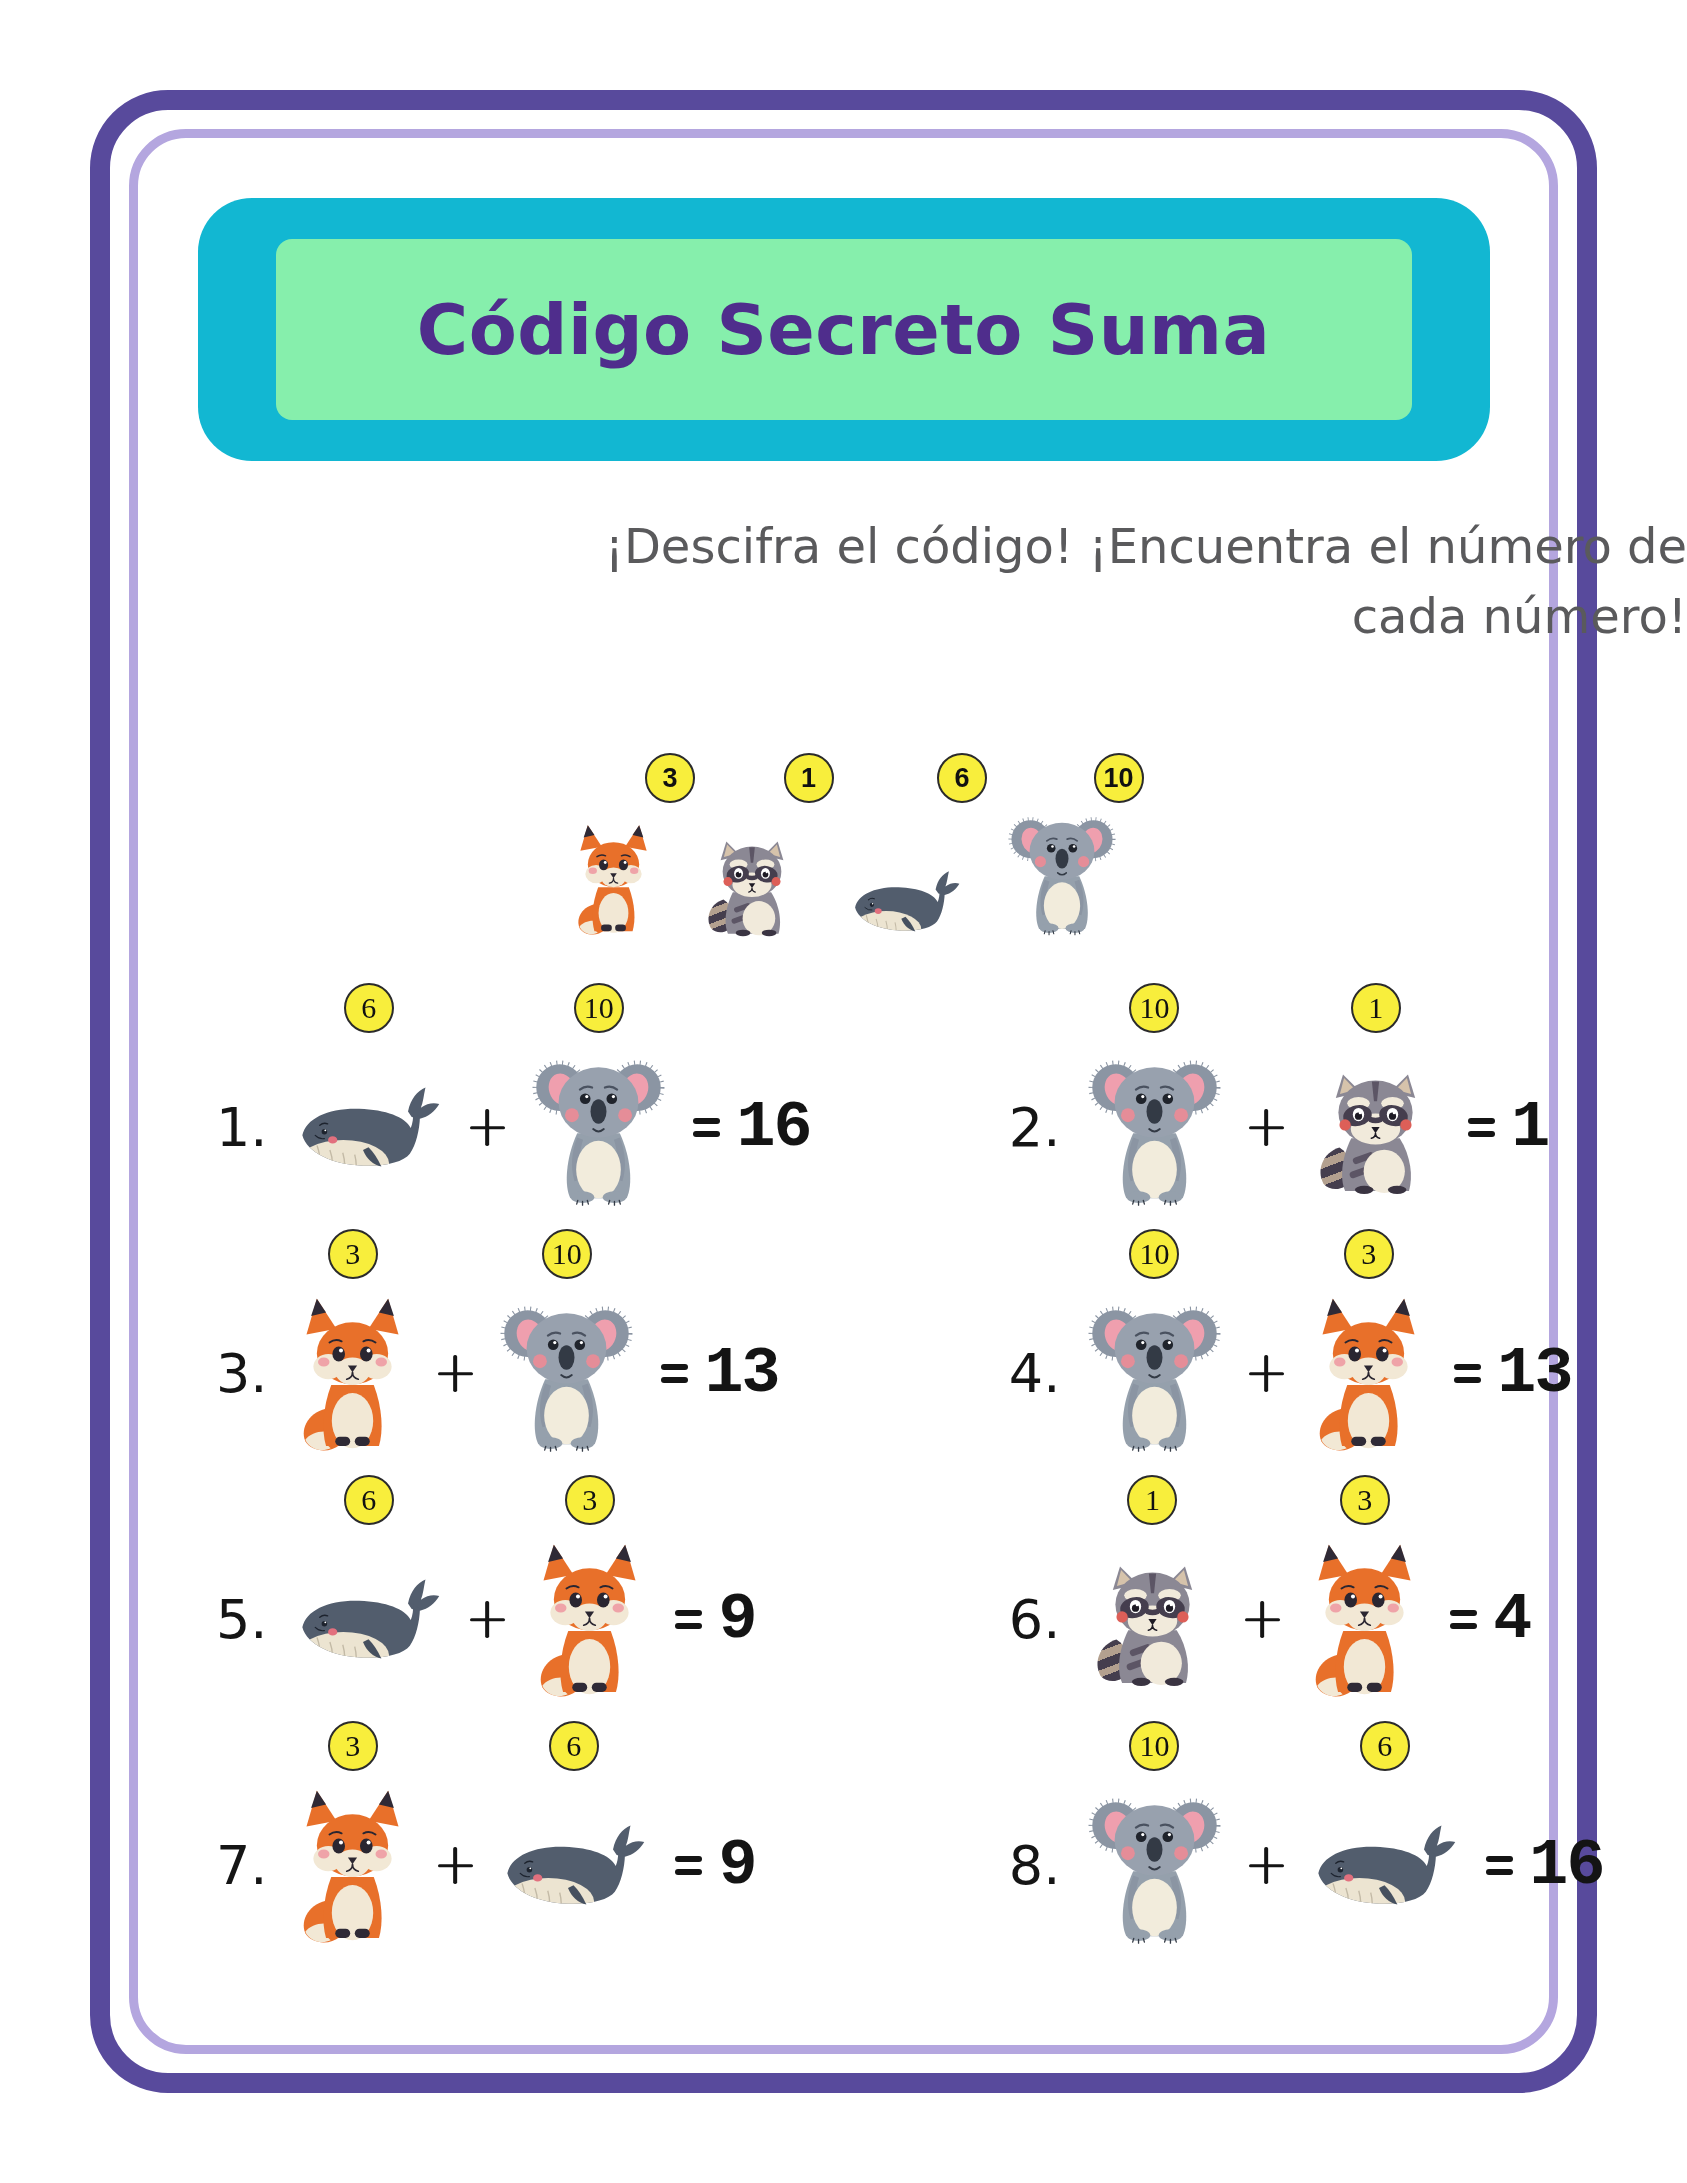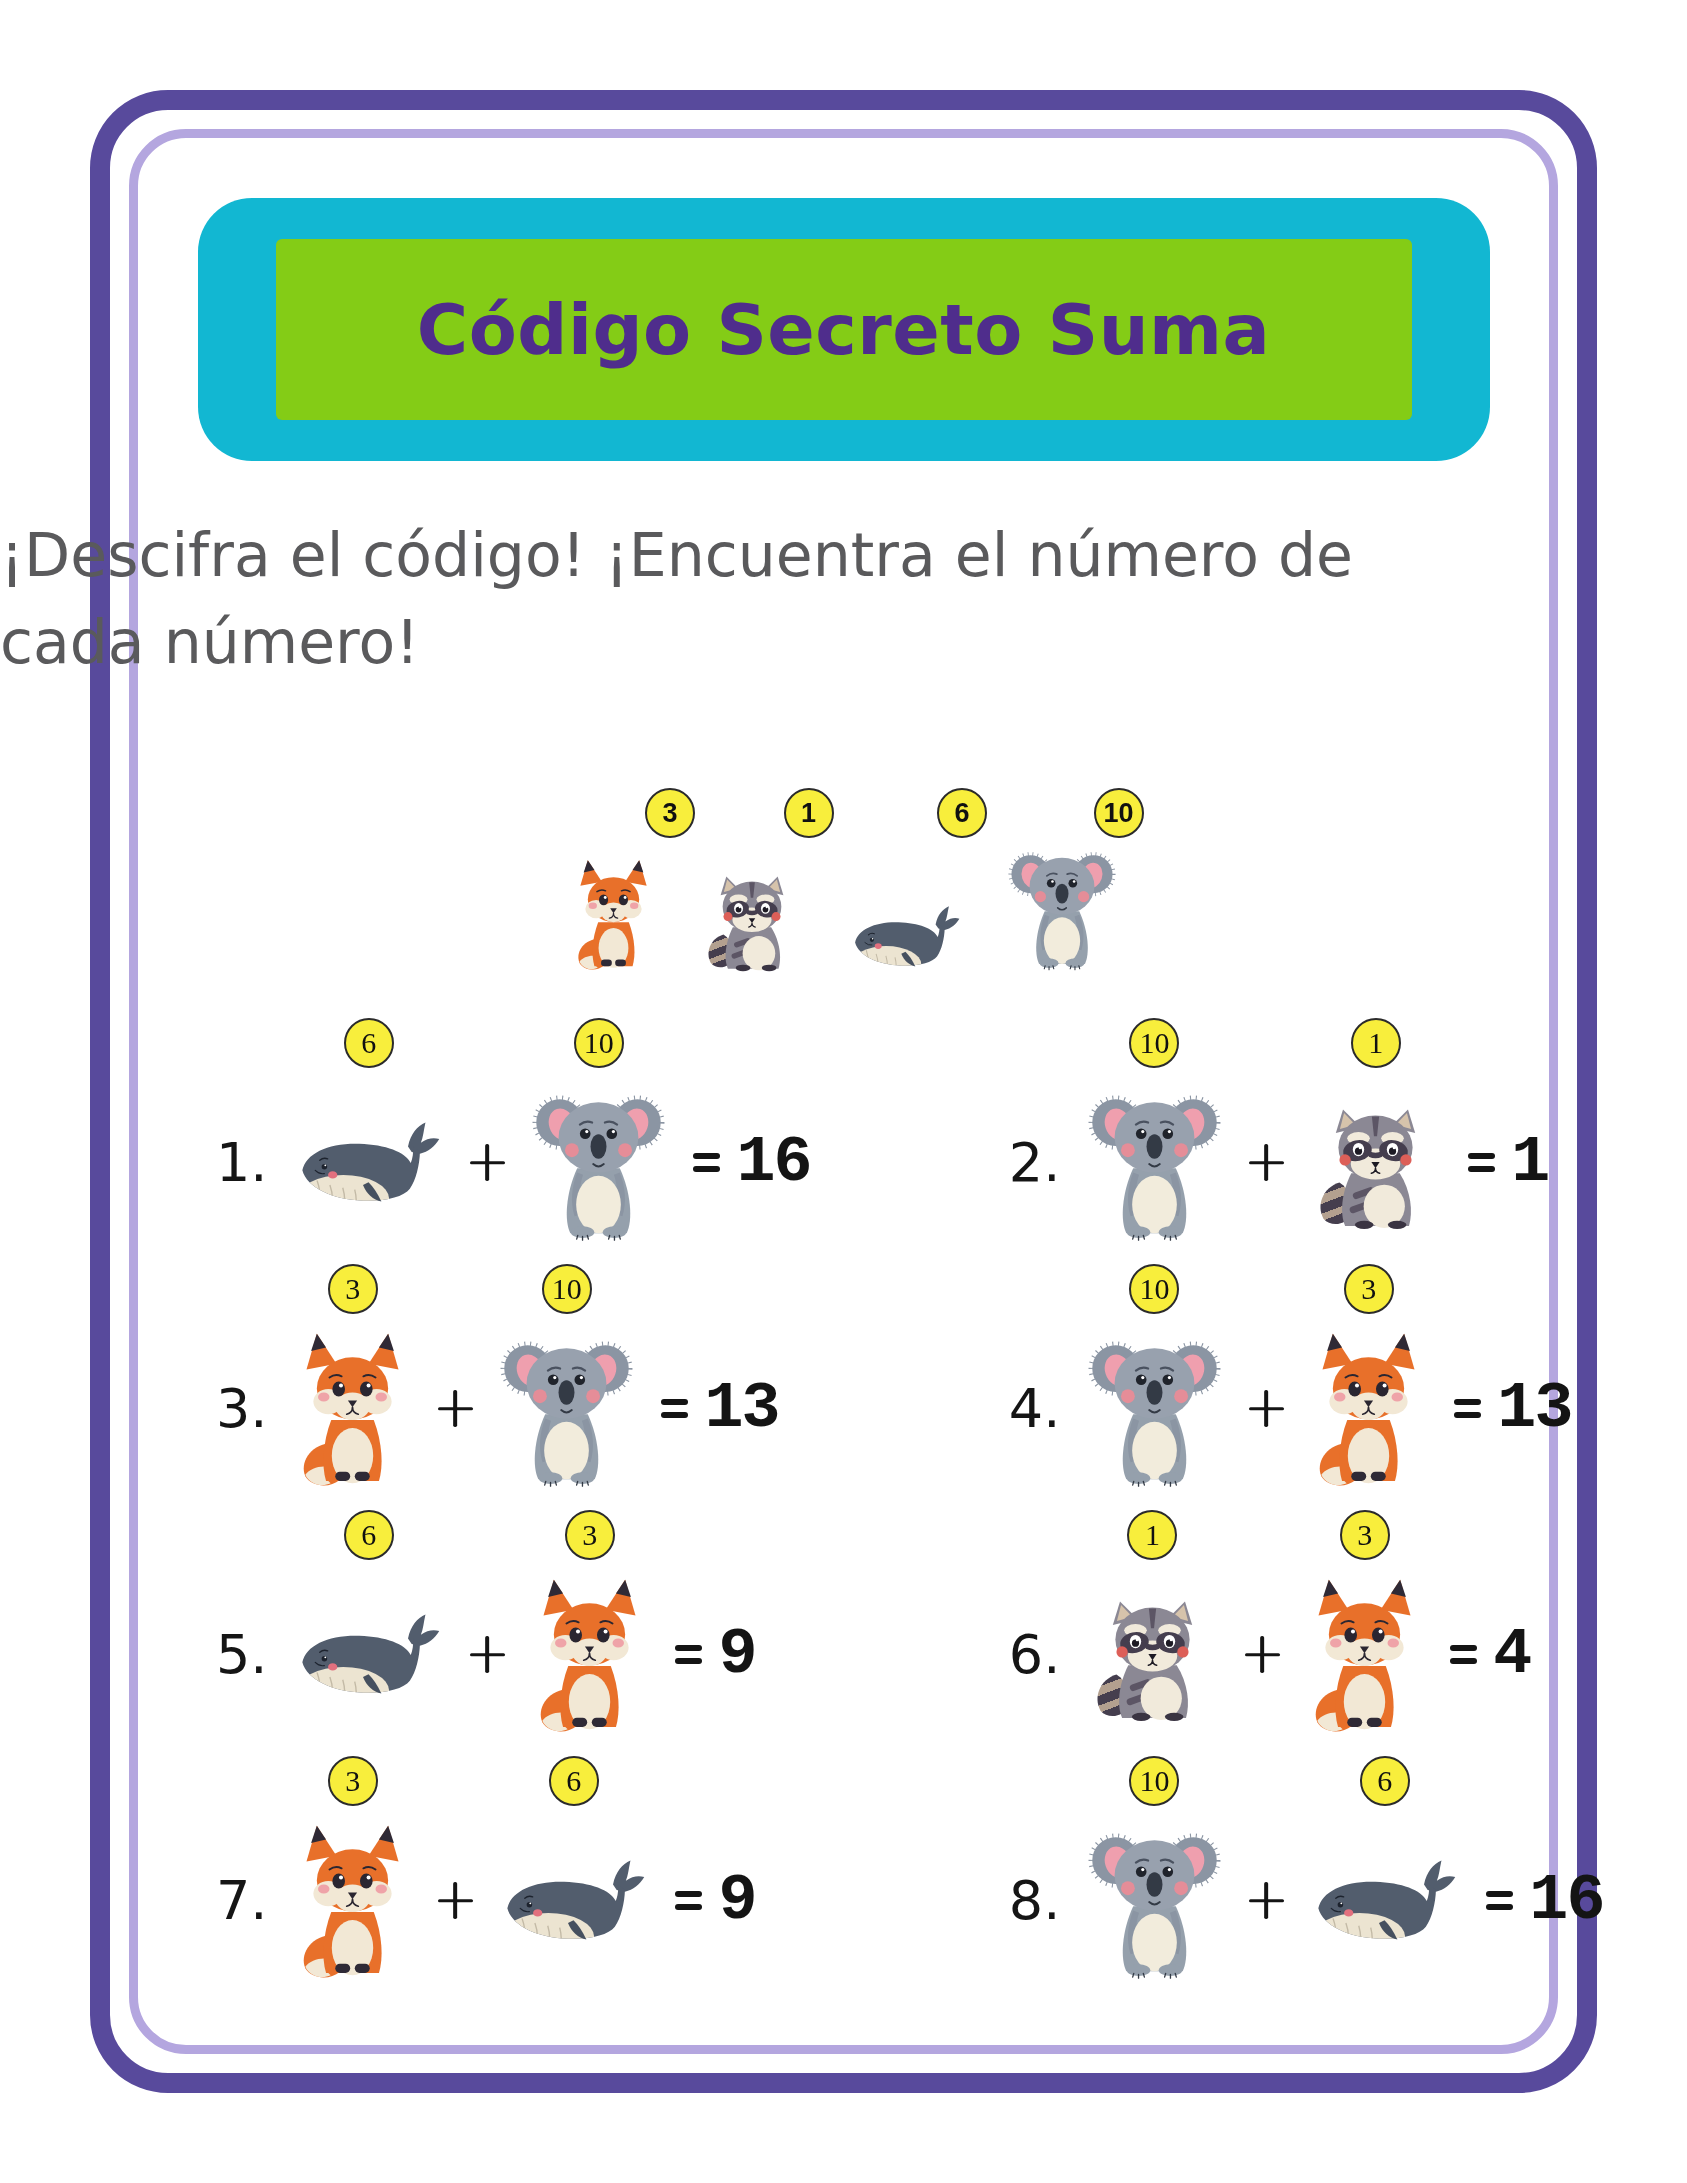--- a/index.html
+++ b/index.html
@@ -14,29 +14,29 @@
   .border-inner{
     position:absolute;inset:129px;border:9.2px solid var(--border_inner,#b4a6df);
     border-radius:57px;pointer-events:none;
   }
   .content{position:absolute;inset:0;}
   .title-band{
     margin:198px auto 0;width:1292px;height:263px;background:var(--band,#12b7d2);
     border-radius:54px;display:flex;align-items:center;justify-content:center;
   }
   .title-box{
-    width:1136px;height:181px;background:#84cc16;border-radius:6px;
+    width:1136px;height:181px;background:#86efac;border-radius:16px;
     display:flex;align-items:center;justify-content:center;
   }
   .page-title{
     margin:0;font-size:70px;font-weight:800;color:var(--title_color,#4f2d8c);
     letter-spacing:0.5px;font-family:"DejaVu Sans","Liberation Sans",sans-serif;
   }
   .subtitle{
-    margin:51px auto 0;text-align:left;font-size:60px;line-height:1.45;
+    margin:51px auto 0;text-align:right;font-size:48px;line-height:1.45;
     color:var(--subtitle_color,#5a5a5c);font-weight:400;
   }
   .subtitle span{white-space:nowrap;}
   
   .badge{
     width:50px;height:50px;box-sizing:border-box;border-radius:50%;
     background:var(--badge_fill,#f8ee3c);border:2.3px solid #2b2b2b;
     display:flex;align-items:center;justify-content:center;flex:none;color:#111;
   }
   .key-badge{font-family:"Liberation Sans","DejaVu Sans",sans-serif;font-weight:600;font-size:27px;}

